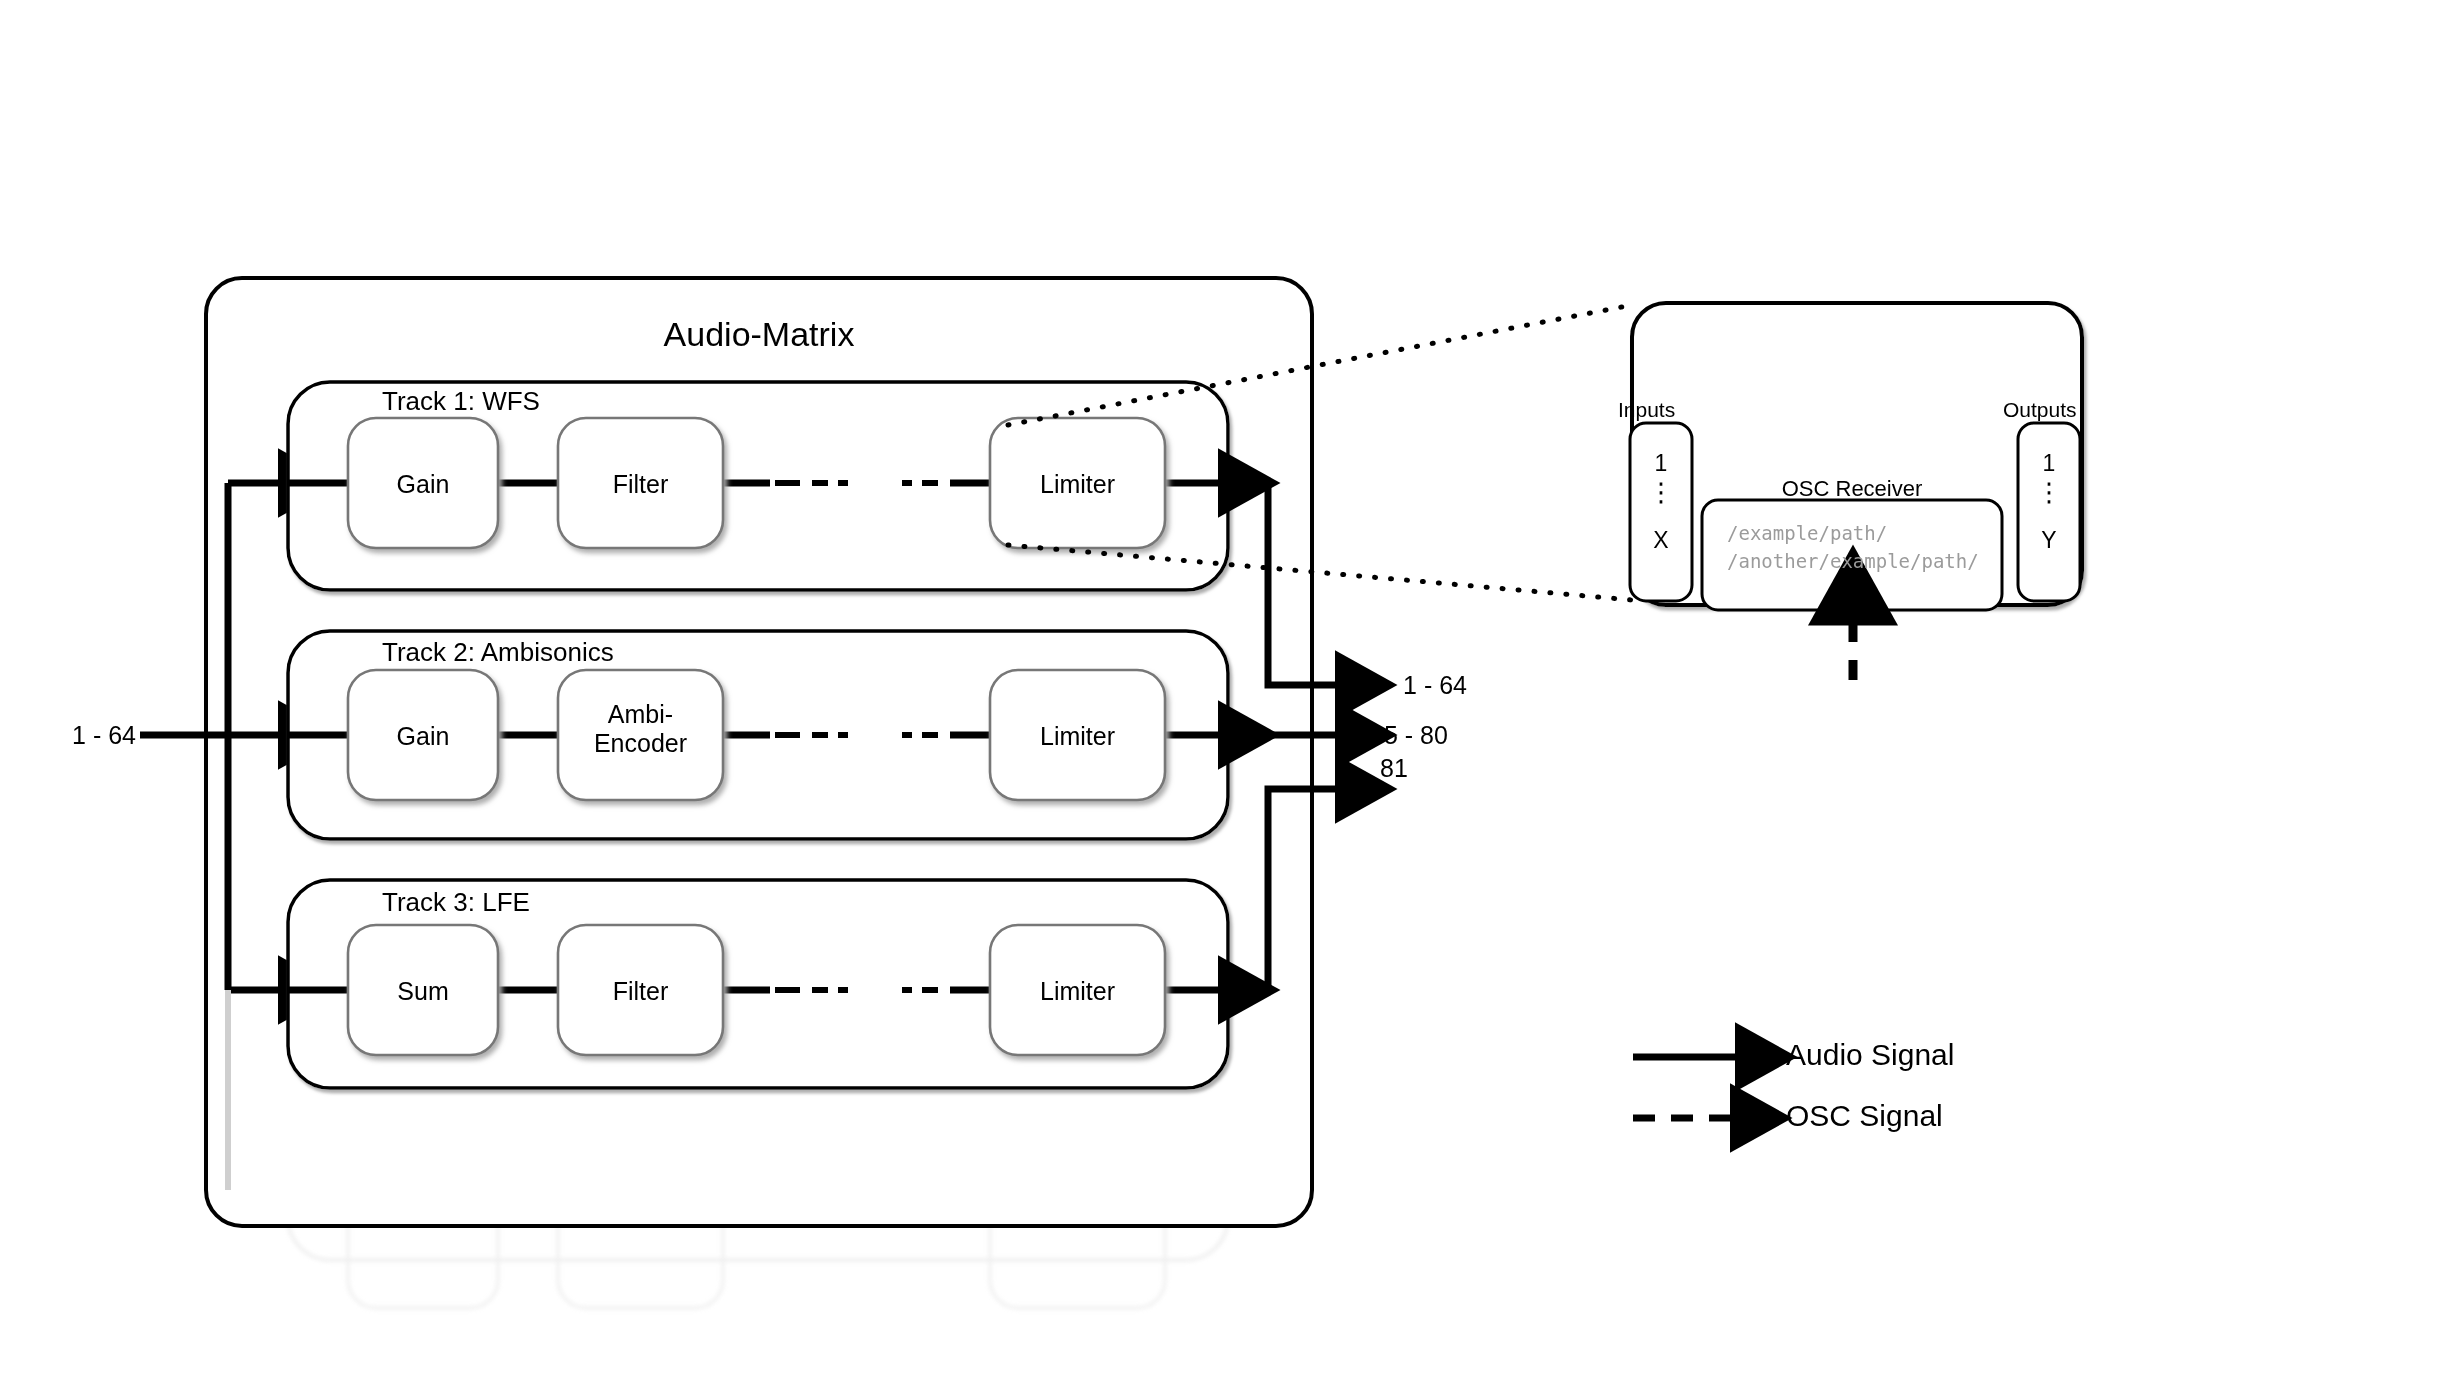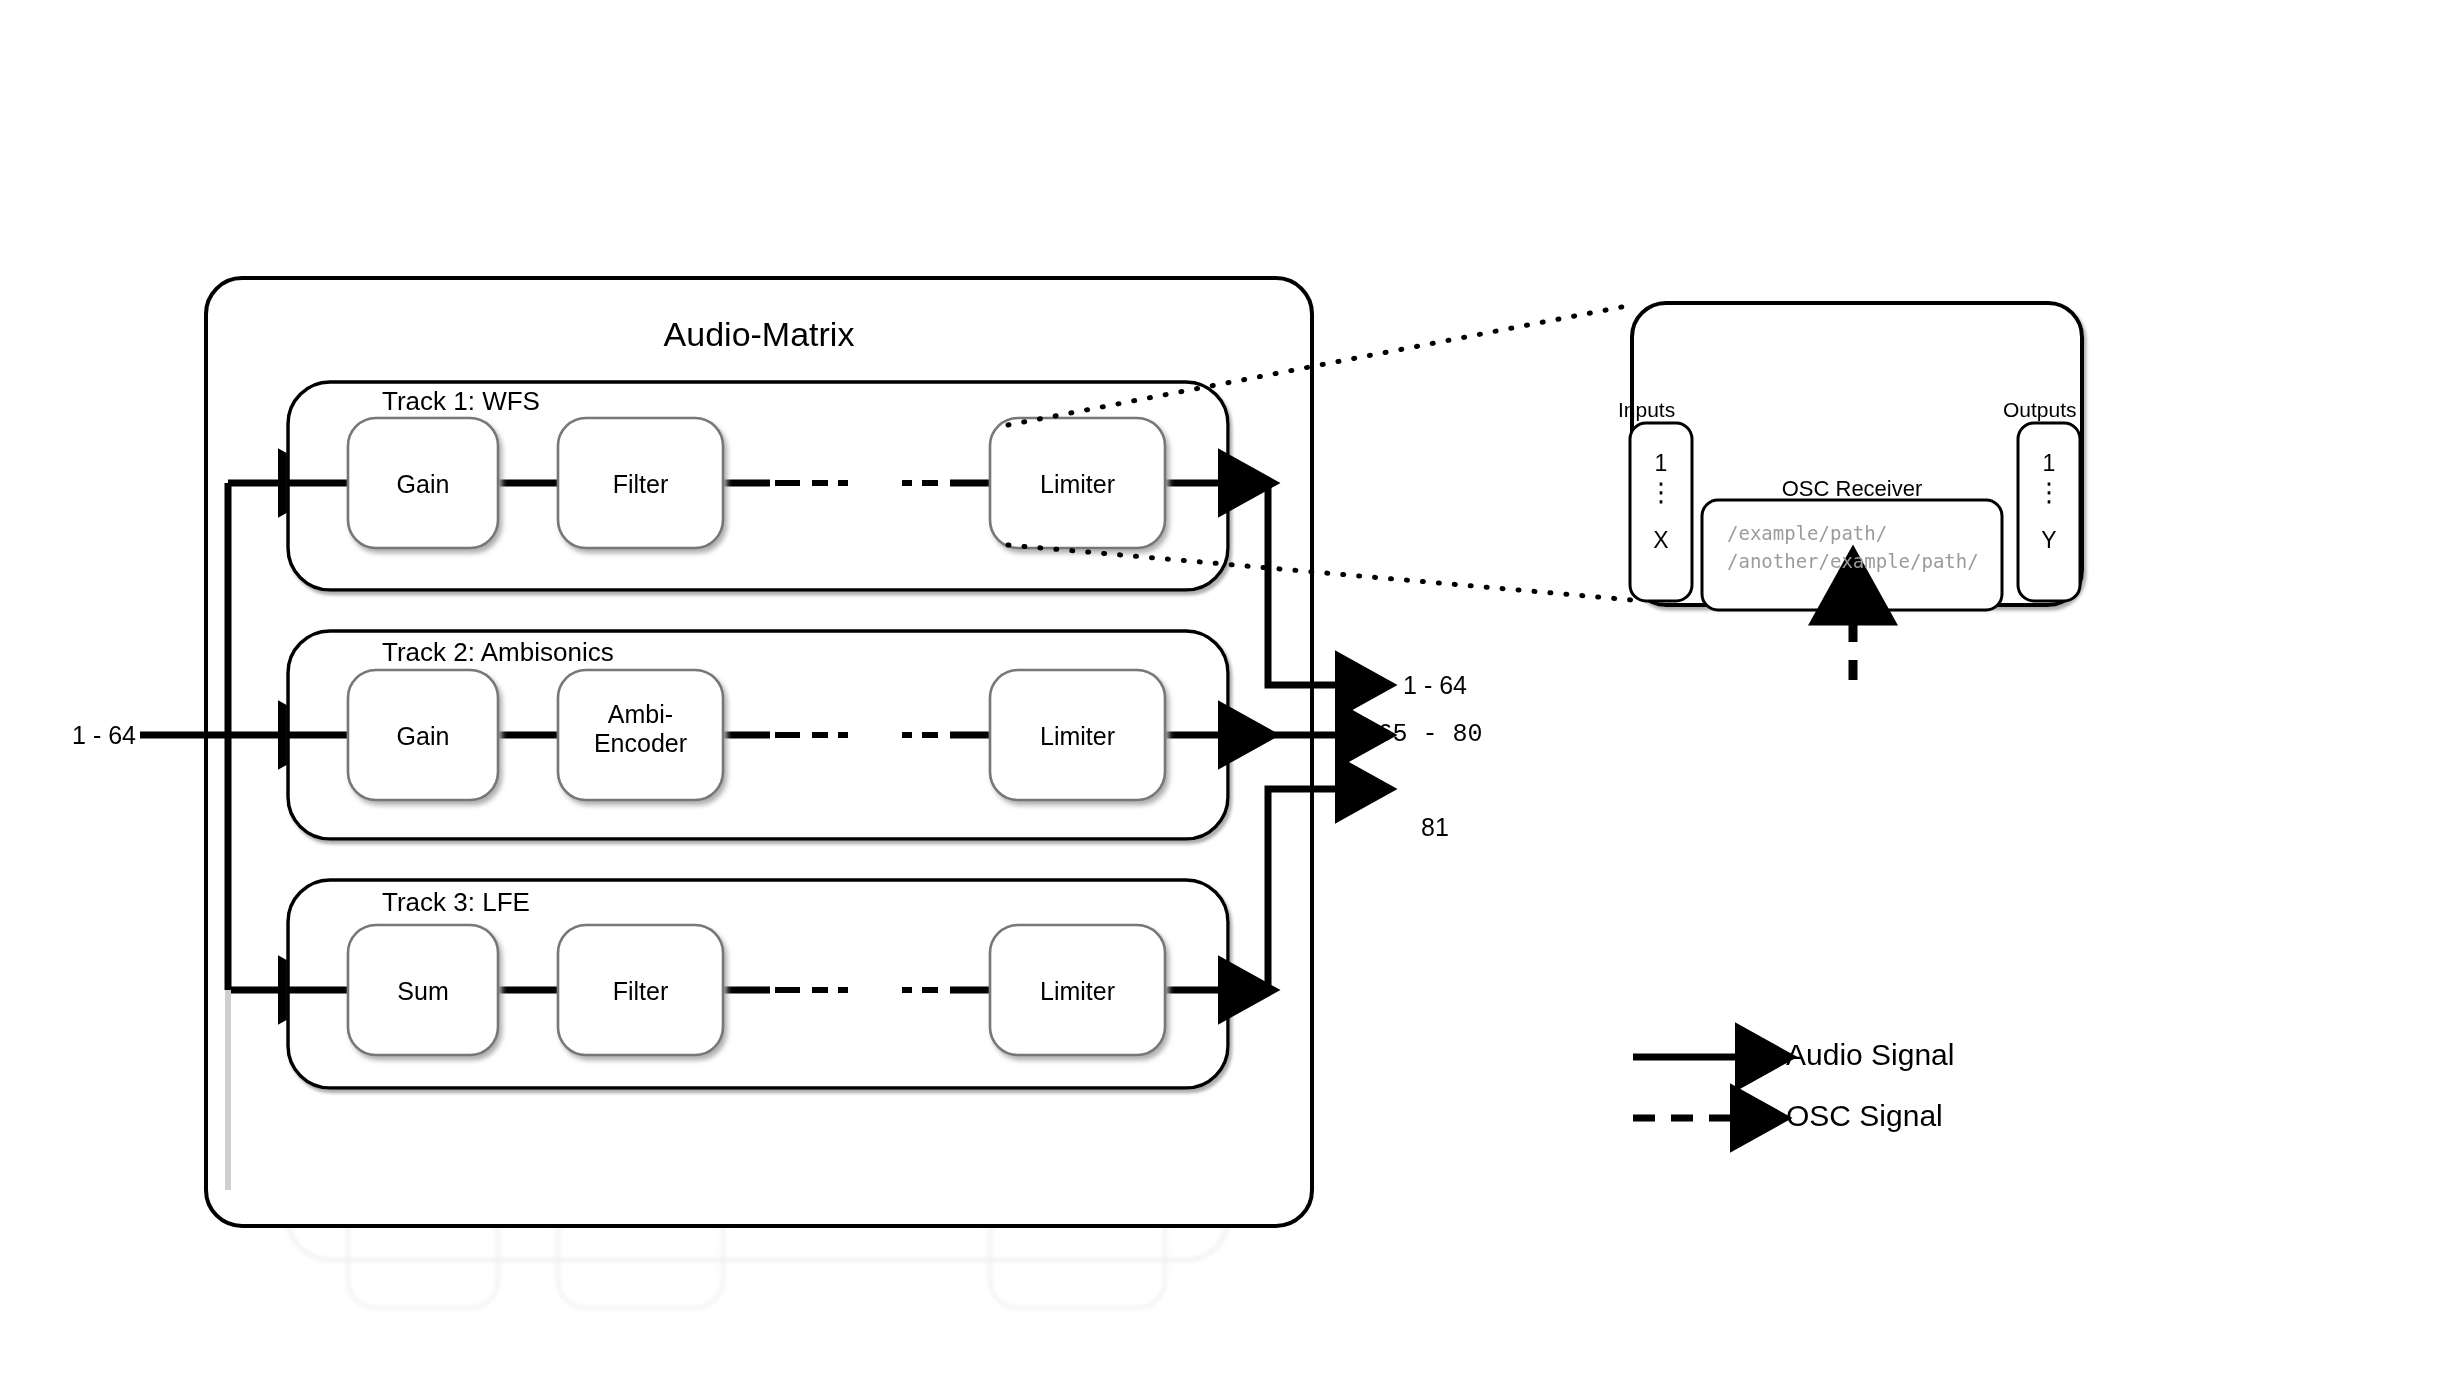--- a/index.html
+++ b/index.html
@@ -237,22 +237,22 @@
   <div class="t block-label" style="left:558px; top:700px; width:165px;">Ambi-
 Encoder</div>
   <div class="t block-label" style="left:990px; top:722px; width:175px;">Limiter</div>
 
   <div class="t track-label" style="left:382px; top:888px;">Track 3: LFE</div>
   <div class="t block-label" style="left:348px; top:977px; width:150px;">Sum</div>
   <div class="t block-label" style="left:558px; top:977px; width:165px;">Filter</div>
   <div class="t block-label" style="left:990px; top:977px; width:175px;">Limiter</div>
 
   <div class="t bus-label" style="left:1380px; top:671px; width:110px; text-align:center;">1 - 64</div>
-  <div class="t bus-label" style="left:1370px; top:721px; width:120px; text-align:center;font-family:Liberation Mono, monospace;">65 - 80</div>
-  <div class="t bus-label" style="left:1380px; top:813px; width:110px; text-align:center;">81</div>
+  <div class="t bus-label" style="left:1370px; top:721px; width:120px; text-align:left;">65 - 80</div>
+  <div class="t bus-label" style="left:1380px; top:754px; width:110px; ">81</div>
 
 
   <div class="t io-label" style="left:1618px; top:398px;">Inputs</div>
   <div class="t io-label" style="left:2003px; top:398px;">Outputs</div>
 
   <div class="t chan-num" style="left:1630px; top:450px; width:62px;">1</div>
   <div class="t chan-num" style="left:1630px; top:478px; width:62px; font-size:26px; letter-spacing:0;">⋮</div>
   <div class="t chan-num" style="left:1630px; top:527px; width:62px;">X</div>
 
   <div class="t chan-num" style="left:2018px; top:450px; width:62px;">1</div>

